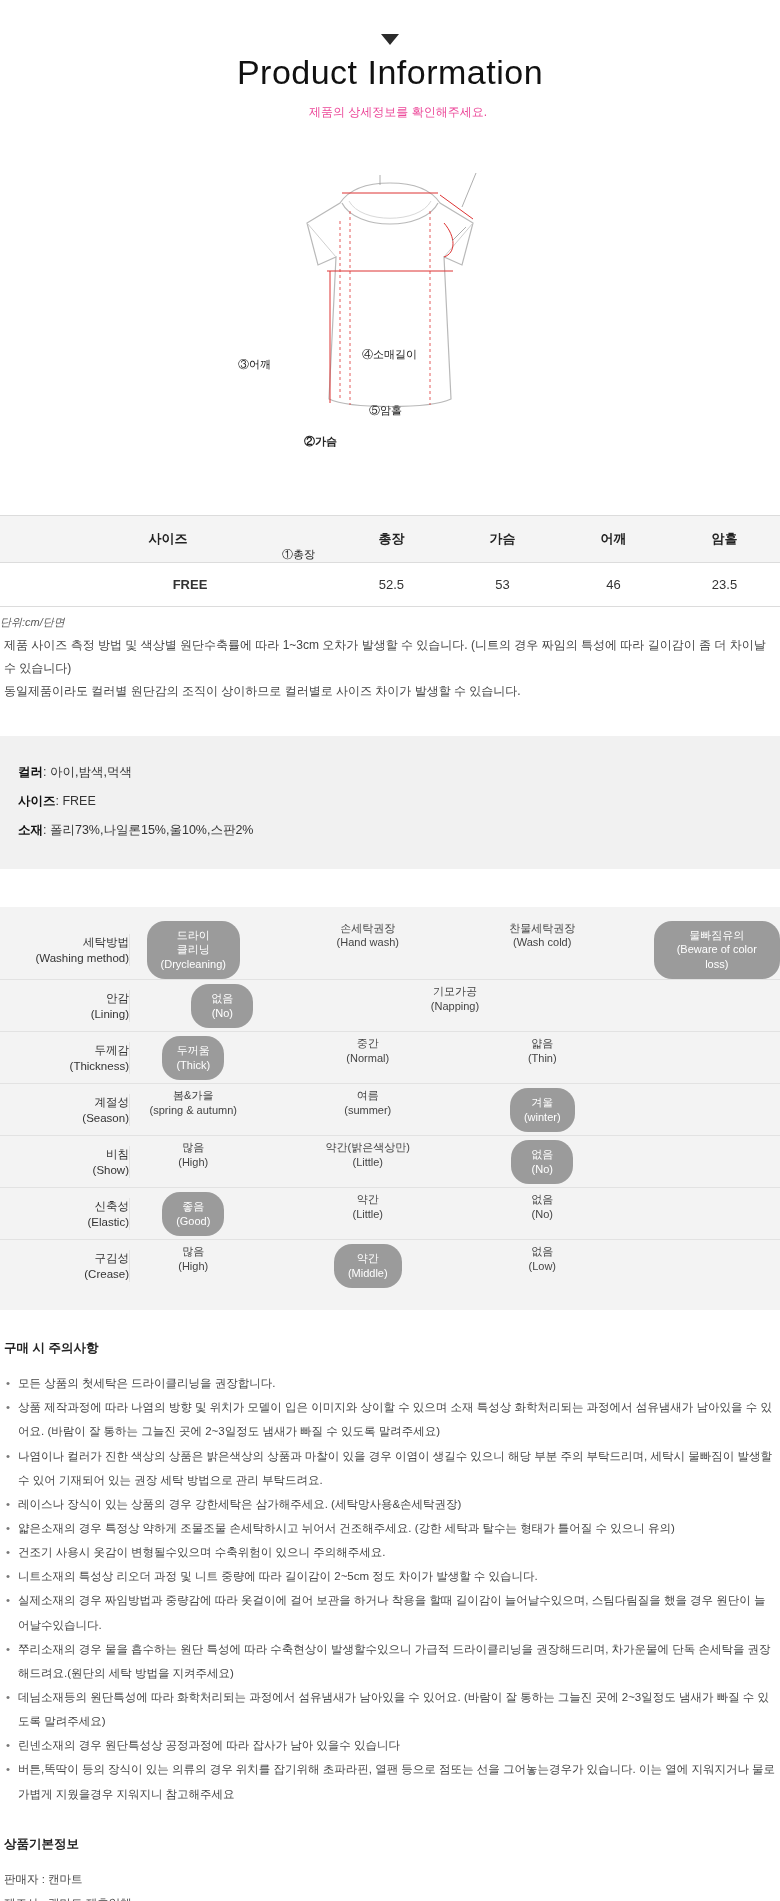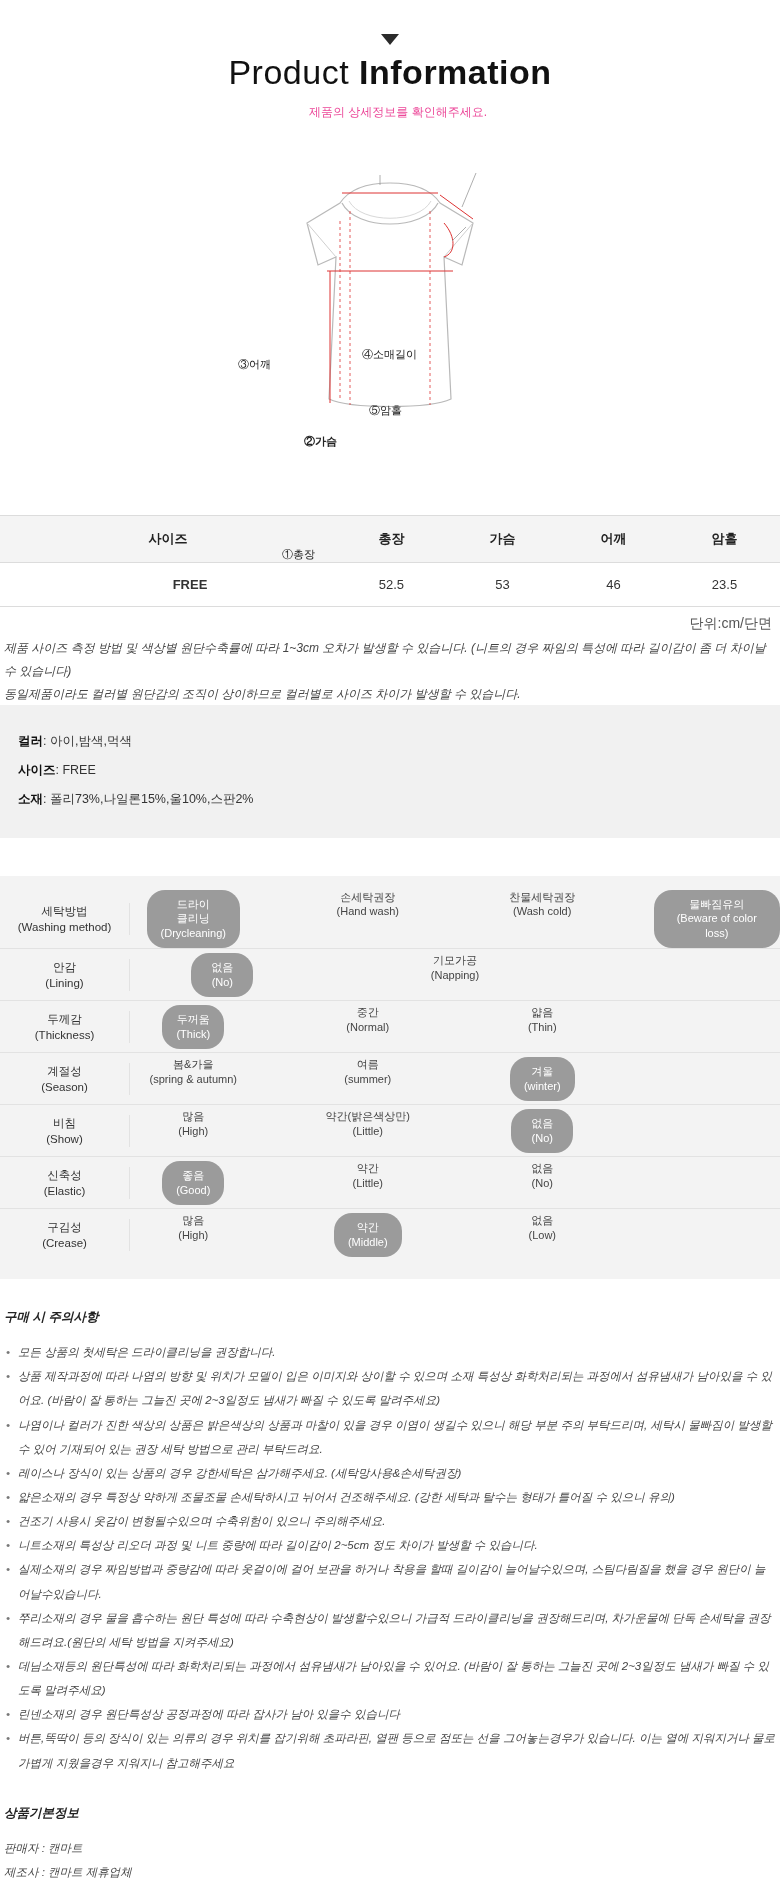--- a/index.html
+++ b/index.html
@@ -16,56 +16,56 @@
   
   .header { padding-top: 34px; text-align: center; }
   .down-arrow {
     width: 0; height: 0; margin: 0 auto 8px auto;
     border-left: 9px solid transparent;
     border-right: 9px solid transparent;
     border-top: 11px solid #2b2b2b;
   }
   .title { font-size: 34px; color: #111; letter-spacing: .5px; }
   .title .light { font-weight: 300; }
-  .title .bold { font-weight: 700; margin-top: 10px; }
+  .title .bold { font-weight: 400; margin-top: 10px; }
   .subtitle { font-size: 12px; color: #ec4899; margin-top: 12px; padding-left: 16px; }
 
   
   .illus-wrap { height: 330px; position: relative; margin-top: 40px; }
   .illus { position: absolute; left: 50%; transform: translateX(-50%); top: 0; }
   .lbl { position: absolute; font-size: 11px; color: #222; white-space: nowrap; }
 
   
   .size-table { width: 780px; border-collapse: collapse; margin-top: 24px; font-size: 13px; }
   .size-table th {
     background: #f4f4f4; color: #222; font-weight: bold;
     padding: 14px 0; border-top: 1px solid #dcdcdc; border-bottom: 1px solid #dcdcdc;
     text-align: center;
   }
   .size-table td {
     padding: 14px 0; text-align: center; color: #333;
     border-bottom: 1px solid #dcdcdc;
   }
   .size-table td.first { font-weight: bold; padding-left: 44px; }
-  .unit { text-align: right; font-size: 14px; color: #555; padding: 8px 8px 0 0; }
+  .unit { font-size: 11px; color: #555; padding: 8px 8px 0 0; font-style: italic; }
 
   .notes { font-size: 12px; color: #444; line-height: 1.9; padding: 4px 0 0 0; }
 
   
   .spec {
-    background: #f1f1f1; padding: 22px 18px 24px 18px;
+    background: #f1f1f1; margin-top: 34px; padding: 22px 18px 24px 18px;
     font-size: 12.5px; color: #333; line-height: 2.3;
   }
   .spec b { color: #111; }
 
   
   .care { margin-top: 38px; background: #f3f3f3; padding: 14px 0 18px 0; }
   .care-row { display: flex; align-items: center; min-height: 52px; }
   .care-head {
-    width: 130px; text-align: center; font-size: 11.5px; color: #333; line-height: 1.4;
+    width: 130px; text-align: right; font-size: 11.5px; color: #333; line-height: 1.4;
     flex: 0 0 130px;
   }
   .care-opts { flex: 1; display: flex; gap: 48px; }
   .care-opt {
     flex: 1; text-align: center; font-size: 11px; color: #444; line-height: 1.35;
   }
   .pill {
     display: inline-block; background: #9b9b9b; color: #fff; border-radius: 18px;
     padding: 7px 14px; min-width: 62px; line-height: 1.35;
   }
@@ -76,21 +76,21 @@
   .sec-title { font-size: 12.5px; font-weight: bold; color: #222; margin: 30px 0 14px 0; }
   .bullets { font-size: 11.5px; color: #444; line-height: 2.1; }
   .bullets li { list-style: none; position: relative; padding-left: 14px; }
   .bullets li:before {
     content: "•"; position: absolute; left: 2px; top: 0; color: #777;
   }
   ul { margin: 0; padding: 0; }
 
   
   .basic { font-size: 11.5px; color: #444; line-height: 2.1; }
-  .pad { padding-left: 4px; padding-right: 4px; font-style: italic; }
+  .pad { padding-left: 4px; padding-right: 4px; }
 </style>
 </head>
 <body>
 
 <div class="page">
 
   <div class="header">
     <div class="down-arrow"></div>
     <div class="title">
       <span class="light">Product</span>

